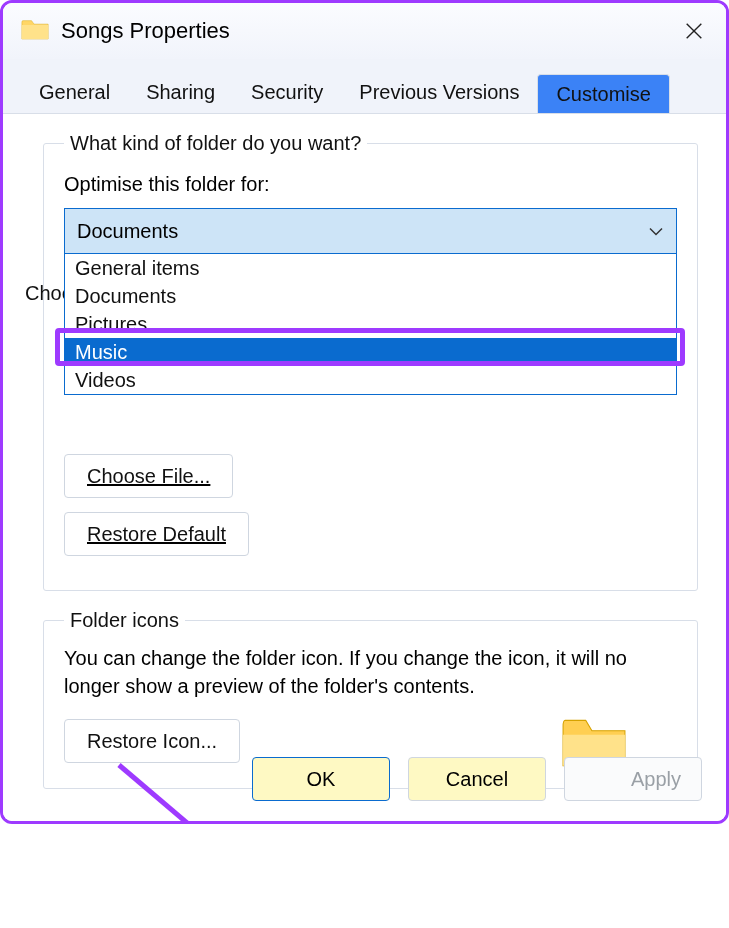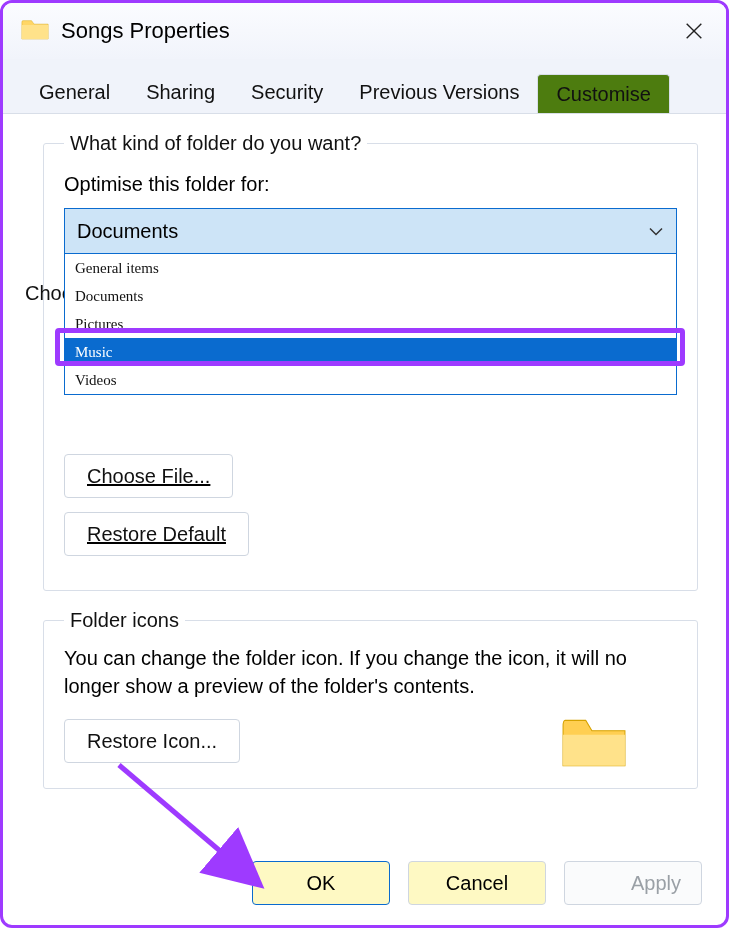--- a/index.html
+++ b/index.html
@@ -6,21 +6,21 @@
   html, body {
     margin: 0; padding: 0;
     width: 729px; height: 928px;
     font-family: "Segoe UI", Arial, sans-serif;
     font-size: 20px;
     color: #000;
     background: #fff;
   }
   .screen {
     position: relative;
-    width: 729px; height: 928px;
+    width: 729px; height: 824px;
     border: 3px solid #9e3aff;
     border-radius: 12px;
     background: #fff;
     overflow: hidden;
   }
   .titlebar {
     height: 56px;
     background: linear-gradient(#fbfcff, #f1f4fb);
     display: flex; align-items: center;
     padding: 0 10px 0 18px;
@@ -45,21 +45,21 @@
   }
   .tab {
     padding: 8px 18px;
     font-size: 20px;
     color: #111;
     cursor: pointer;
     border-top-left-radius: 4px;
     border-top-right-radius: 4px;
   }
   .tab.active {
-    background: #4d7c0f;
+    background: #3b82f6;
     border: 1px solid #d8dee8;
     border-bottom: none;
     position: relative;
     top: 1px;
   }
 
   .content {
     padding: 18px 28px 20px 28px;
     background: #fff;
     position: relative;
@@ -101,25 +101,24 @@
   .combo-list {
     position: absolute; left: 0; right: 0; top: 46px;
     background: #fff;
     border: 1px solid #0a6bcf;
     border-top: none;
     z-index: 5;
   }
   .combo-item {
     padding: 0 10px;
     line-height: 28px;
-    font-size: 15px;
+    font-size: 20px;
     color: #111;
     cursor: pointer;
     white-space: nowrap;
-    font-family: Liberation Serif, serif;
   }
   .combo-item.highlight {
     background: #0a6bcf;
     color: #fff;
   }
   .bleed-text {
     position: absolute;
     left: 22px;
     top: 168px;
     font-size: 20px;

